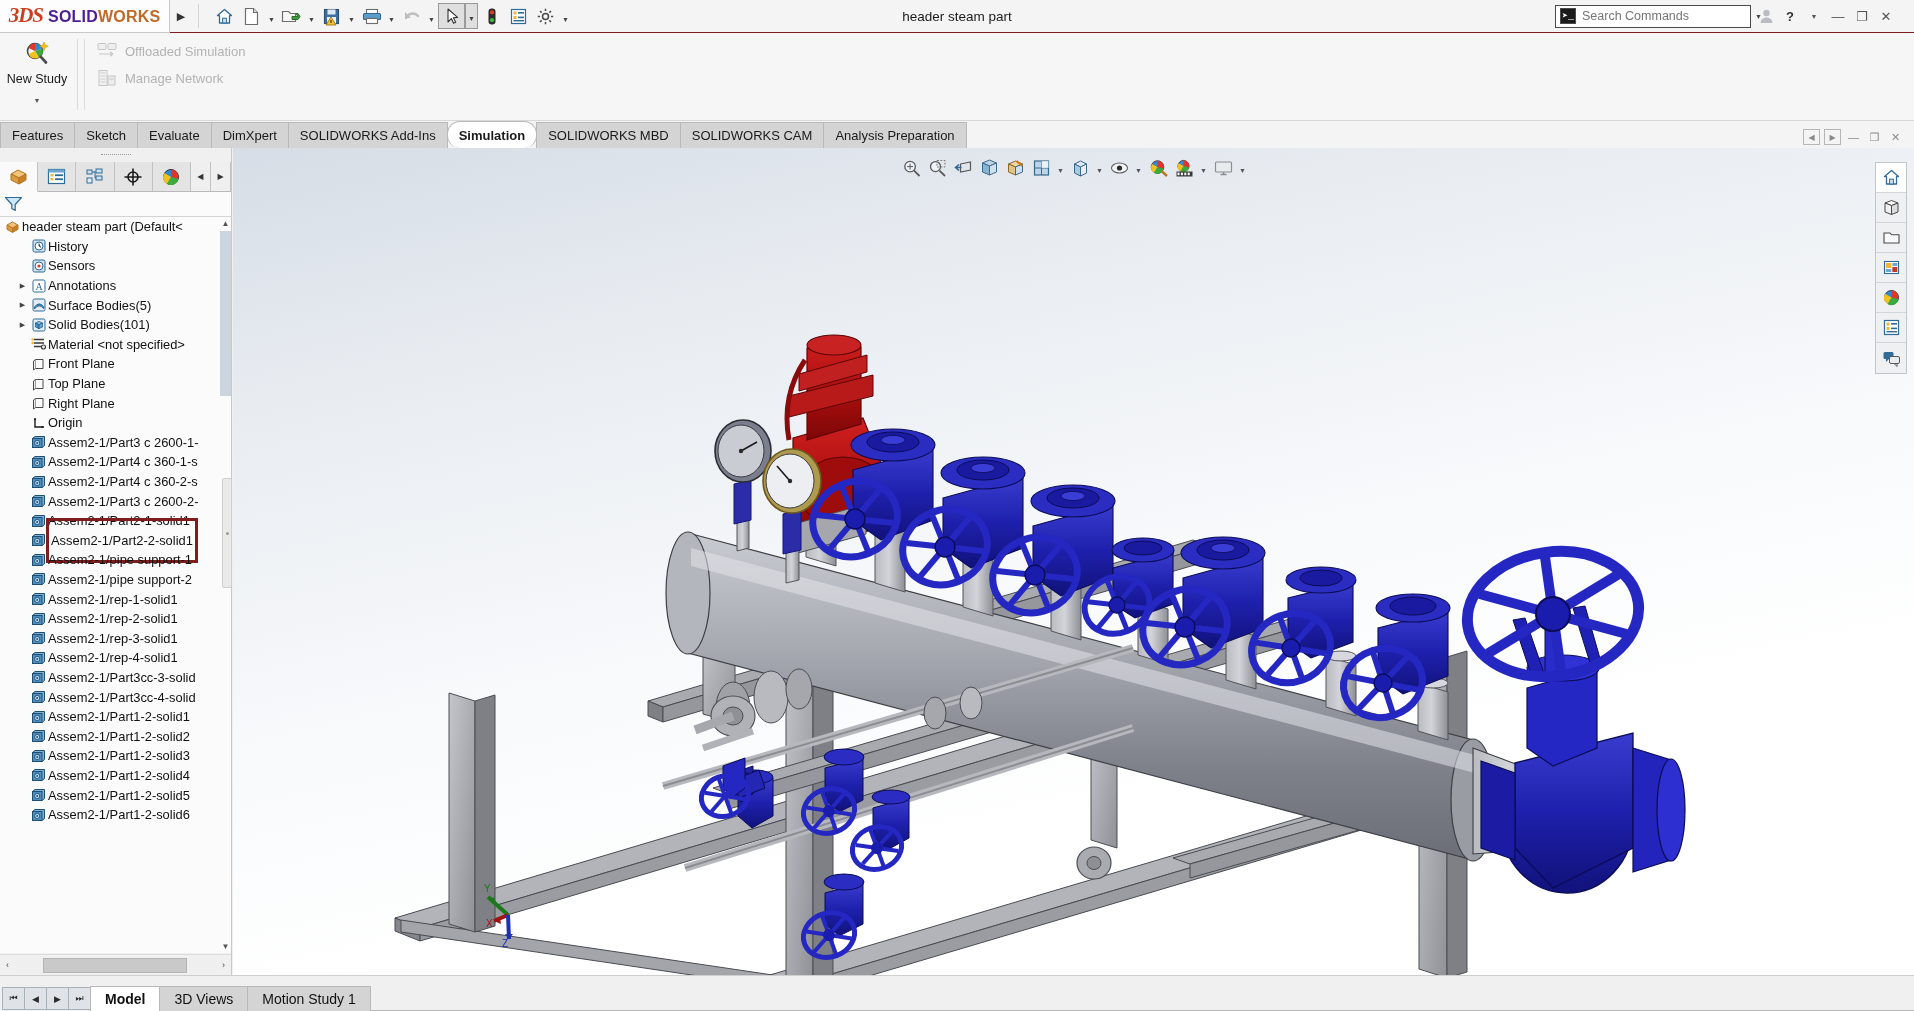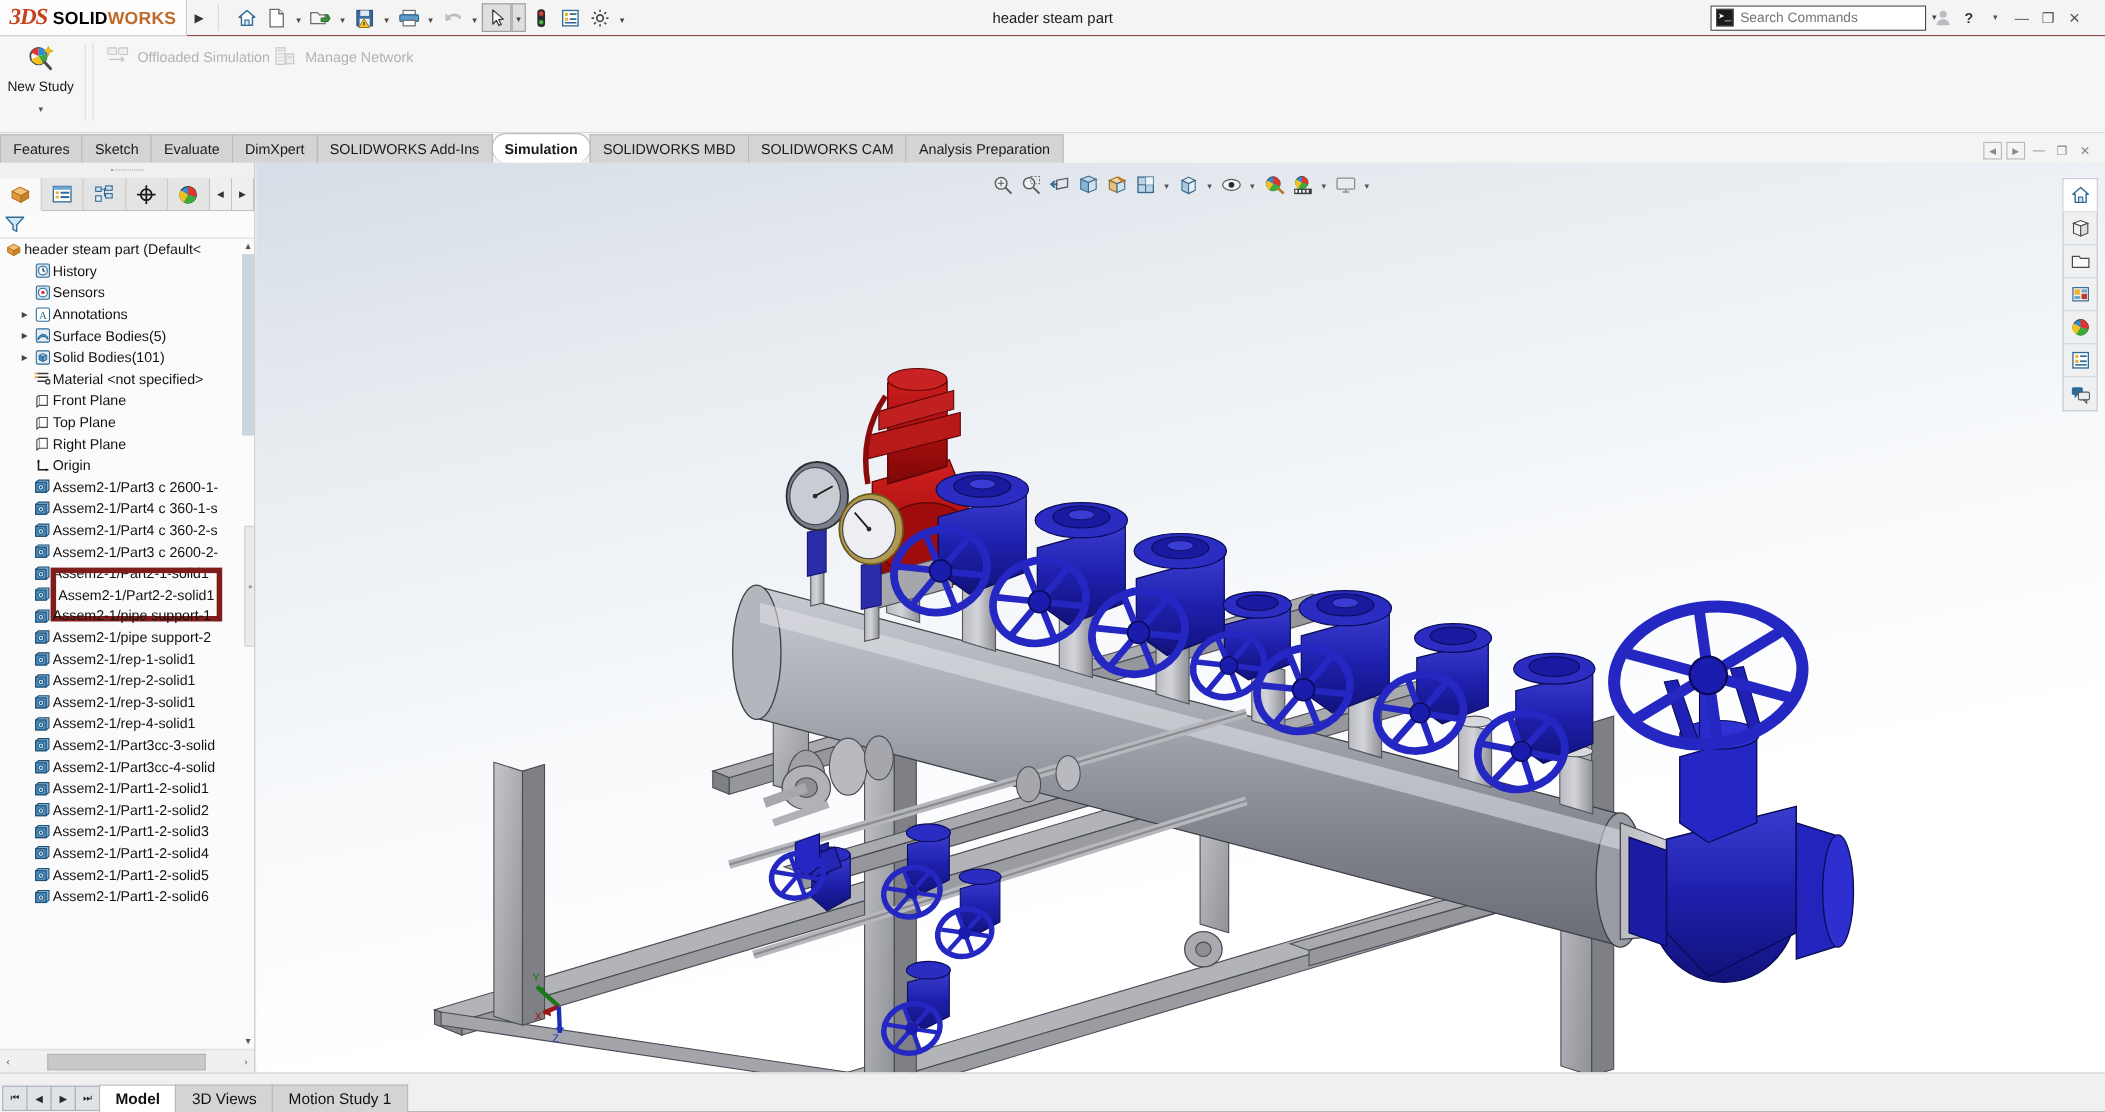--- a/index.html
+++ b/index.html
@@ -23,21 +23,21 @@
     width: 170px; height: 33px;
     background: #fdfdfd;
     border: 1px solid #c8c8c8;
     border-top: none; border-left: none;
     display: flex; align-items: center; justify-content: center;
     flex: none;
   }
   .sw-logo { display: flex; align-items: baseline; gap: 5px; }
   .sw-ds { font: italic 700 21px "Liberation Serif", serif; color: #c7411f; letter-spacing:-1px;}
   .sw-word { font: 700 16px "Liberation Sans", sans-serif; letter-spacing: .2px; }
-  .sw-word .b { color: #000000; }
+  .sw-word .b { color: #4c1d95; }
   .sw-word .o { color: #c06a2a; }
   .tb-arrow { width: 22px; text-align: center; font-size: 11px; color: #333; flex:none;}
   .tb-sep { width: 1px; height: 24px; background: #d5d5d5; margin: 0 6px; flex:none;}
   .tb-icons { display: flex; align-items: center; gap: 0px; padding-left: 6px; }
   .tbi {
     width: 27px; height: 26px; display: flex; align-items: center; justify-content: center;
     cursor: default;
   }
   .tbi svg { display:block; }
   .caret { width: 13px; height: 26px; display: flex; align-items: flex-end; justify-content: center;
@@ -77,21 +77,21 @@
   .rgroup { display: flex; align-items: stretch; }
   .rbig {
     width: 74px; display: flex; flex-direction: column; align-items: center;
     padding-top: 6px; position: relative;
   }
   .rbig .lbl { font-size: 12.5px; color: #1a1a1a; text-align:center; line-height: 14px; margin-top: 3px;}
   .rbig.disabled .lbl { color: #b0b0b0; }
   .rbig .dd { position:absolute; bottom: 16px; font-size: 7px; color: #555; }
   .rbig.disabled .dd { color: #bbb; }
   .vdiv { width: 1px; background: #dcdcdc; margin: 6px 3px 10px 3px; }
-  .rsmallcol { display: flex; flex-direction: row; justify-content: space-between; padding: 6px 4px 0 8px; gap: 3px;}
+  .rsmallcol { display: flex; flex-direction: column; justify-content: flex-start; padding: 6px 4px 0 8px; gap: 3px;}
   .rsmall { display:flex; align-items:center; gap: 7px; height: 24px; }
   .rsmall .lbl { font-size: 13px; color: #b2b2b2; }
 
   
   .tabstrip {
     position: absolute; top: 121px; left: 0; width: 1914px; height: 27px;
     background: #f4f4f4; display: flex; align-items: flex-end;
   }
   .tab {
     height: 26px; padding: 0 11px; display: flex; align-items: center;
@@ -119,21 +119,21 @@
   .lptab.nav { width: 21px; background:#efefef; font-size: 8px; color:#333; }
   .lp-filter { height: 25px; background:#fbfbfb; border-bottom:1px solid #d4d4d4;
                display:flex; align-items:center; padding: 0 4px; }
   .tree { position: absolute; top: 69px; left: 0; right: 0; bottom: 22px;
           background: #fbfbfb; overflow: hidden; }
   .tnode { display:flex; align-items:center; height: 19.6px; padding-left: 3px; font-size: 12.9px; color: #111; white-space: nowrap;}
   .tnode .exp { width: 13px; flex:none; font-size: 7px; color: #444; text-align:center;}
   .tnode .ico { width: 19px; flex:none; display:flex; align-items:center; justify-content:center;}
   .tnode .txt { overflow: hidden; }
   .tnode.indent1 { padding-left: 16px; }
-  .tnode.selected .txt { border: 5px solid #7f1d1d; padding: 12px 2px; margin-left:-2px; }
+  .tnode.selected .txt { border: 3px solid #7f1d1d; padding: 12px 2px; margin-left:-2px; }
   .tree-scroll { position:absolute; right: 0; top: 0; width: 11px; bottom: 0; background: #fbfbfb;}
   .ts-up, .ts-dn { height: 13px; display:flex; align-items:center; justify-content:center; font-size:8px; color:#555; }
   .ts-thumb { position:absolute; top: 14px; width: 11px; height: 165px; background: #ccd5dd; }
   .tree-hscroll { position:absolute; left:0; right:0; bottom:0; height: 21px; background:#f0f0f0;
                   display:flex; align-items:center; border-top:1px solid #ddd;}
   .hs-btn { width: 15px; text-align:center; font-size:9px; color:#444; }
   .hs-track { flex:1; height: 15px; background:#efefef; position:relative; }
   .hs-thumb { position:absolute; left: 28px; width: 144px; top:0; height:15px; background:#c9c9c9; border:1px solid #b4b4b4;}
   .lp-splitter { position:absolute; right:-1px; top: 330px; width: 10px; height: 110px;
                  background:#eaeaea; border:1px solid #cfcfcf; border-radius:2px;

